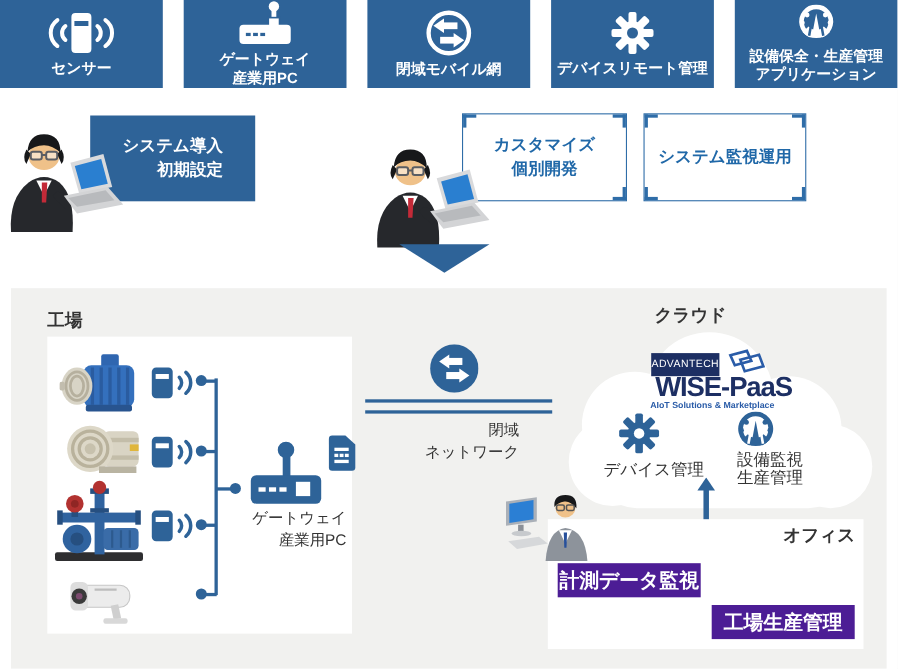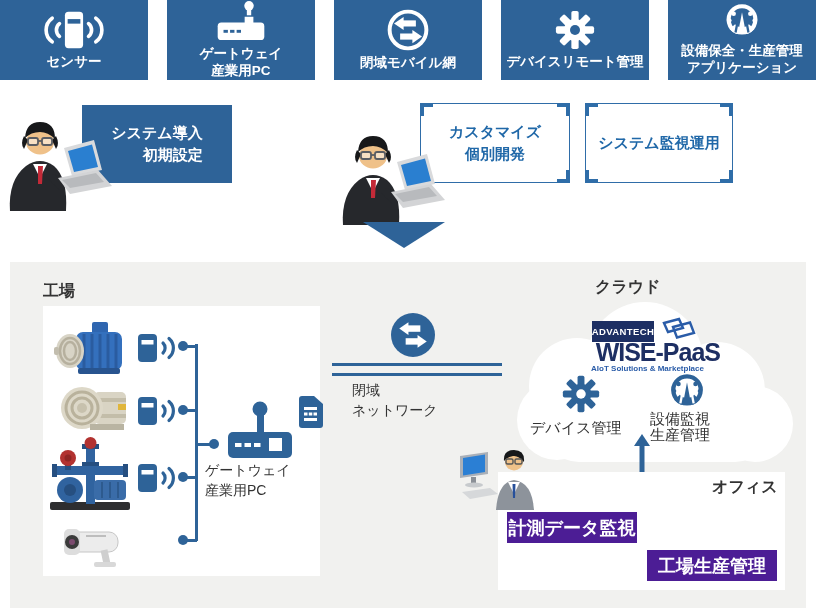--- a/index.html
+++ b/index.html
@@ -6,27 +6,27 @@
 body{background:#fff}
 #canvas{position:relative;width:816px;height:608px;background:#fff;font-family:"Liberation Sans","DejaVu Sans",sans-serif;color:#333;overflow:hidden}
 .abs{position:absolute}
 .top-box{position:absolute;top:0;width:148px;height:80px;background:#2e6398;display:flex;flex-direction:column;align-items:center;justify-content:center;gap:4px}
 .tb-label{color:#fff;font-weight:bold;font-size:13.5px;line-height:1.25;text-align:center;white-space:pre-line}
 .panel{position:absolute;left:10px;top:262px;width:796px;height:346px;background:#f1f1ef}
 .whitebox{position:absolute;background:#fff}
 .bluebox{position:absolute;background:#2e6398;color:#fff;font-weight:bold;font-size:15px;line-height:1.5;display:flex;align-items:center;justify-content:center;text-align:right;white-space:pre-line}
 .outbox{position:absolute;background:#fff;border:1px solid #2f6da8;color:#2068a8;font-weight:bold;font-size:15px;line-height:1.5;display:flex;align-items:center;justify-content:center;text-align:center;white-space:pre-line;background-image:linear-gradient(#2f6da8,#2f6da8),linear-gradient(#2f6da8,#2f6da8),linear-gradient(#2f6da8,#2f6da8),linear-gradient(#2f6da8,#2f6da8),linear-gradient(#2f6da8,#2f6da8),linear-gradient(#2f6da8,#2f6da8),linear-gradient(#2f6da8,#2f6da8),linear-gradient(#2f6da8,#2f6da8);background-repeat:no-repeat;background-size:12px 3px,3px 12px,12px 3px,3px 12px,12px 3px,3px 12px,12px 3px,3px 12px;background-position:left top,left top,right top,right top,left bottom,left bottom,right bottom,right bottom}
 .tri-down{position:absolute;width:0;height:0;border-left:41px solid transparent;border-right:41px solid transparent;border-top:26px solid #2e6398}
-.lbl{position:absolute;color:#333;font-size:14px;line-height:1.4;text-align:left}
+.lbl{position:absolute;color:#333;font-size:14px;line-height:1.4;text-align:right}
 .pre{white-space:pre-line}
 .sec-title{position:absolute;color:#333;font-size:16px;font-weight:bold;text-align:left}
 .btn{position:absolute;width:130px;height:31px;background:#4c1d95;color:#fff;font-weight:bold;font-size:18px;display:flex;align-items:center;justify-content:center}
 .dot{position:absolute;width:10px;height:10px;border-radius:50%;background:#2e6398}
 .hline,.vline{position:absolute;background:#2e6398}
-.brand-badge{position:absolute;left:592px;top:321px;width:62px;height:21px;background:#1d2f63;color:#fff;font-weight:bold;font-size:9.5px;display:flex;align-items:center;justify-content:center;letter-spacing:.4px}
+.brand-badge{position:absolute;left:592px;top:321px;width:62px;height:21px;background:#1d2f63;color:#fff;font-weight:normal;font-size:9.5px;display:flex;align-items:center;justify-content:center;letter-spacing:.4px}
 .wise{position:absolute;left:575px;top:338px;width:145px;text-align:right;color:#1d2f63;font-weight:bold;font-size:25px;letter-spacing:-1px}
 .tagline{position:absolute;left:575px;top:364px;width:145px;text-align:center;color:#2a5ca8;font-weight:bold;font-size:8px}
 </style>
 </head>
 <body>
 
 <div id="canvas">
 
   <svg width="0" height="0" style="position:absolute" aria-hidden="true">
     <defs>

